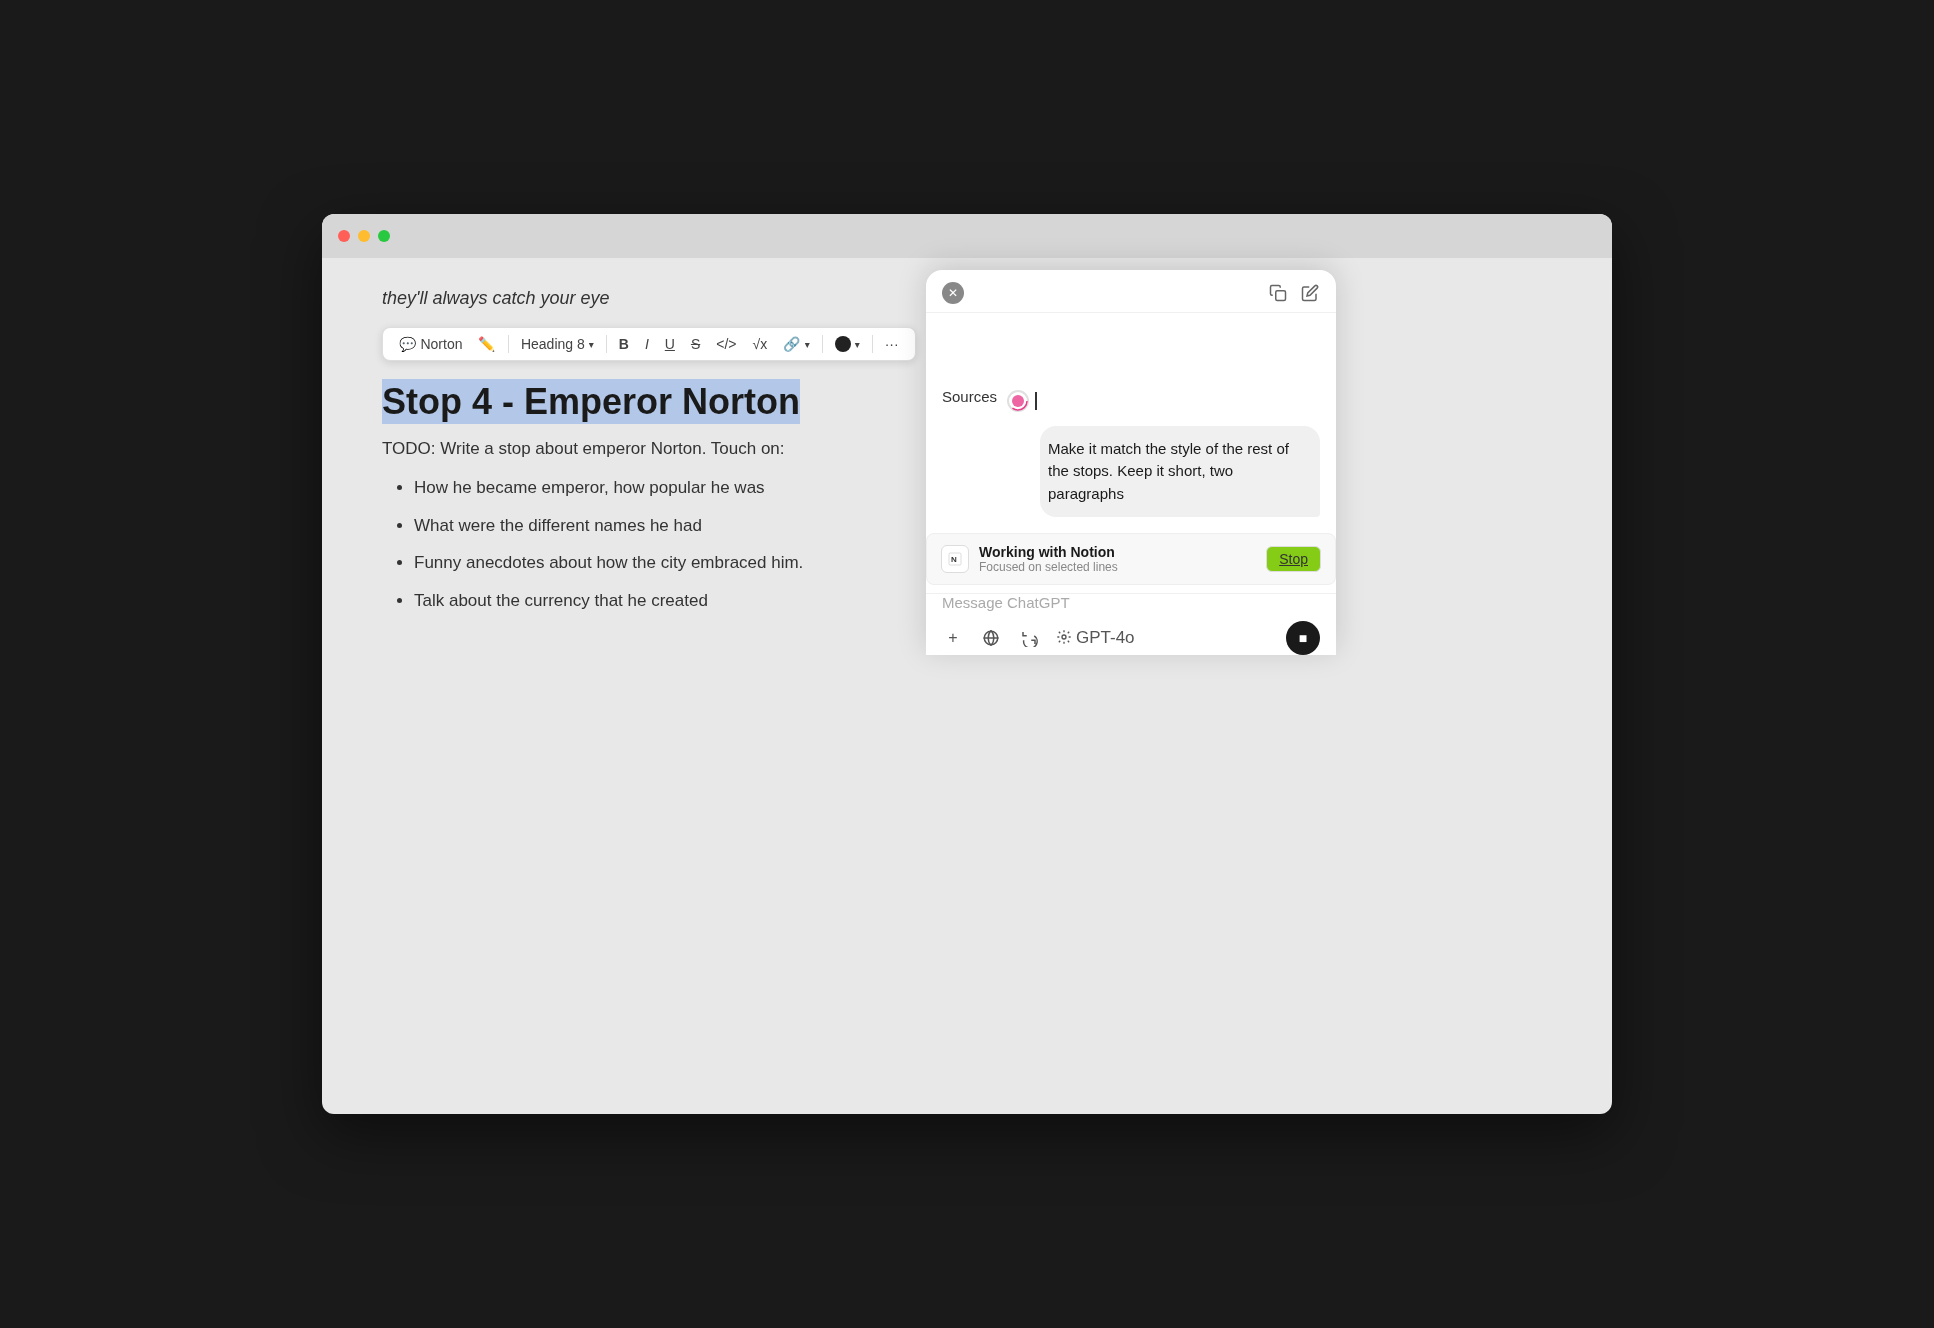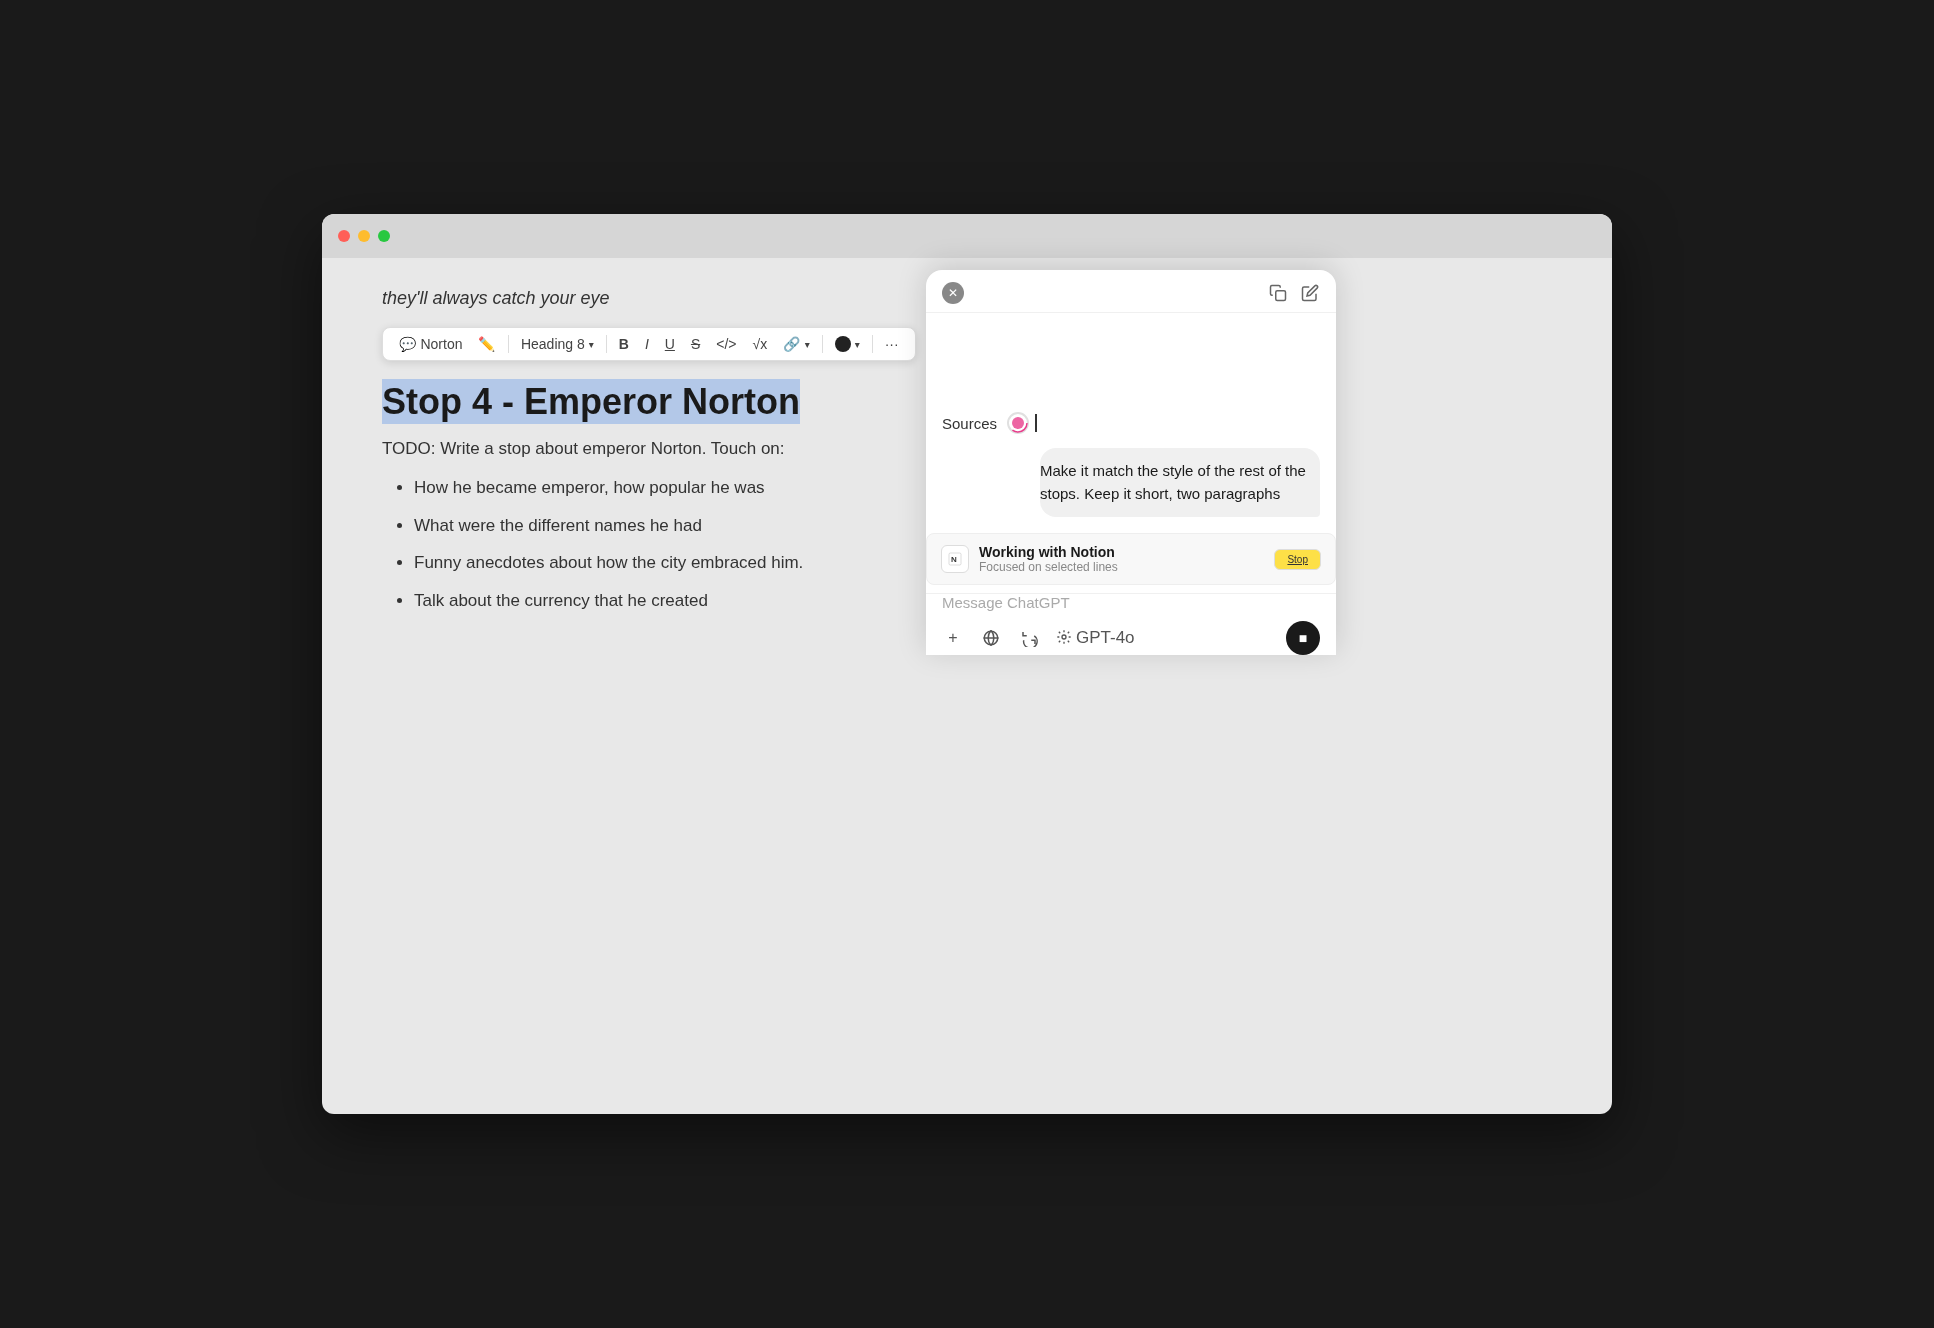--- a/index.html
+++ b/index.html
@@ -199,21 +199,20 @@
       min-height: 220px;
       display: flex;
       flex-direction: column;
       justify-content: flex-end;
       gap: 12px;
     }
 
     
     .sources-row {
       display: flex;
-      align-items: center;
       gap: 8px;
       font-size: 15px;
       color: #333;
     }
 
     .sources-indicator {
       display: flex;
       align-items: center;
       gap: 2px;
     }
@@ -225,21 +224,21 @@
       background: #333;
       margin-left: 2px;
       vertical-align: middle;
     }
 
     
     .user-message {
       align-self: flex-end;
       background: #f0f0f0;
       border-radius: 16px 16px 4px 16px;
-      padding: 12px 0;
+      padding: 12px 8px;
       font-size: 15px;
       color: #1a1a1a;
       max-width: 280px;
       line-height: 1.5;
     }
 
     
     .notion-banner {
       margin: 0 0 8px 0;
       background: #f8f8f8;
@@ -281,25 +280,25 @@
       font-weight: 700;
       color: #1a1a1a;
     }
 
     .notion-subtitle {
       font-size: 12px;
       color: #888;
     }
 
     .stop-btn {
-      background: #fde047;
+      background: #84cc16;
       border: 1px solid #ddd;
       border-radius: 6px;
       padding: 4px 12px;
-      font-size: 10px;
+      font-size: 14px;
       color: #333;
       cursor: pointer;
       text-decoration: underline;
     }
 
     
     .chat-input-area {
       padding: 0 16px;
       border-top: 1px solid #f0f0f0;
     }

